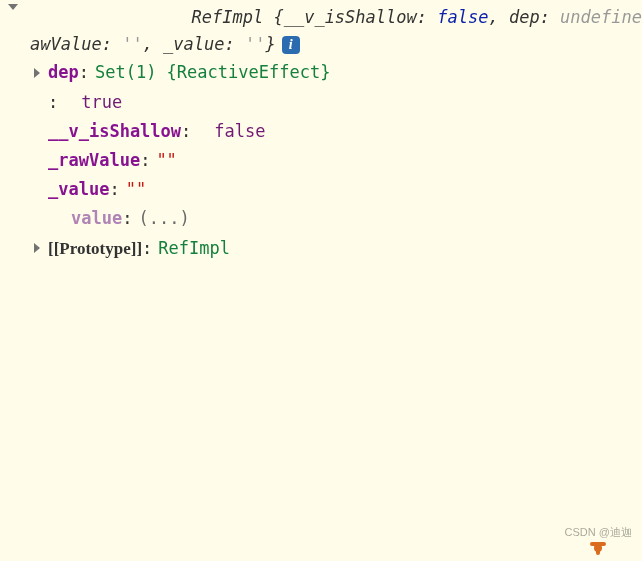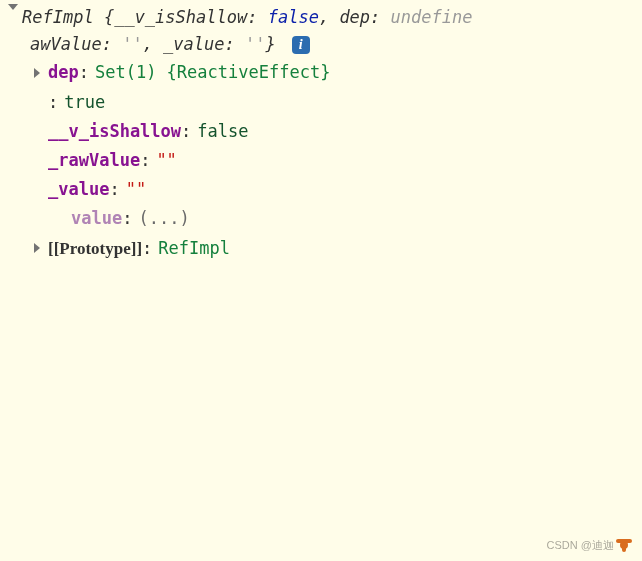--- a/index.html
+++ b/index.html
@@ -34,20 +34,21 @@
       border-top: 6px solid #737373;
     }
     .triangle.right {
       border-top: 5px solid transparent;
       border-bottom: 5px solid transparent;
       border-left: 6px solid #737373;
     }
     .line1 {
       display: flex;
       align-items: flex-start;
+      text-align: right;
     }
     .line1-content {
       flex: 1;
       font-style: italic;
       color: #6a6a6a;
       white-space: nowrap;
       overflow: hidden;
     }
     .class-name {
       color: #333;
@@ -72,21 +73,21 @@
     .val-str {
       color: #999;
       font-style: italic;
     }
     .line2 {
       padding-left: 22px;
       font-style: italic;
       color: #6a6a6a;
       display: flex;
       align-items: center;
-      gap: 16px;
+      gap: 6px;
     }
     .info-badge {
       display: inline-flex;
       align-items: center;
       justify-content: center;
       width: 18px;
       height: 18px;
       background: #2b6cb0;
       color: white;
       border-radius: 4px;
@@ -118,21 +119,22 @@
       margin-left: 23px;
     }
     .colon {
       color: #333;
       margin-right: 6px;
     }
     .prop-val {
       color: #15803d;
     }
     .prop-val-bool {
-      color: #14532d;
+      color: #701a75;
+      margin-left: 17px;
     }
     .prop-val-str {
       color: #c41a16;
     }
     .prop-val-grey {
       color: #6a6a6a;
     }
     .internal {
       color: #333;
       font-weight: 600;
@@ -141,20 +143,21 @@
     .watermark {
       position: absolute;
       bottom: 6px;
       right: 10px;
       font-size: 11px;
       color: rgba(0,0,0,0.35);
       font-family: Arial, sans-serif;
       display: flex;
       align-items: center;
       gap: 2px;
+      flex-direction: column;
     }
     .watermark-icon {
       display: flex;
       flex-direction: column;
       align-items: center;
     }
     .watermark-head {
       width: 8px;
       height: 8px;
       border-radius: 50%;

